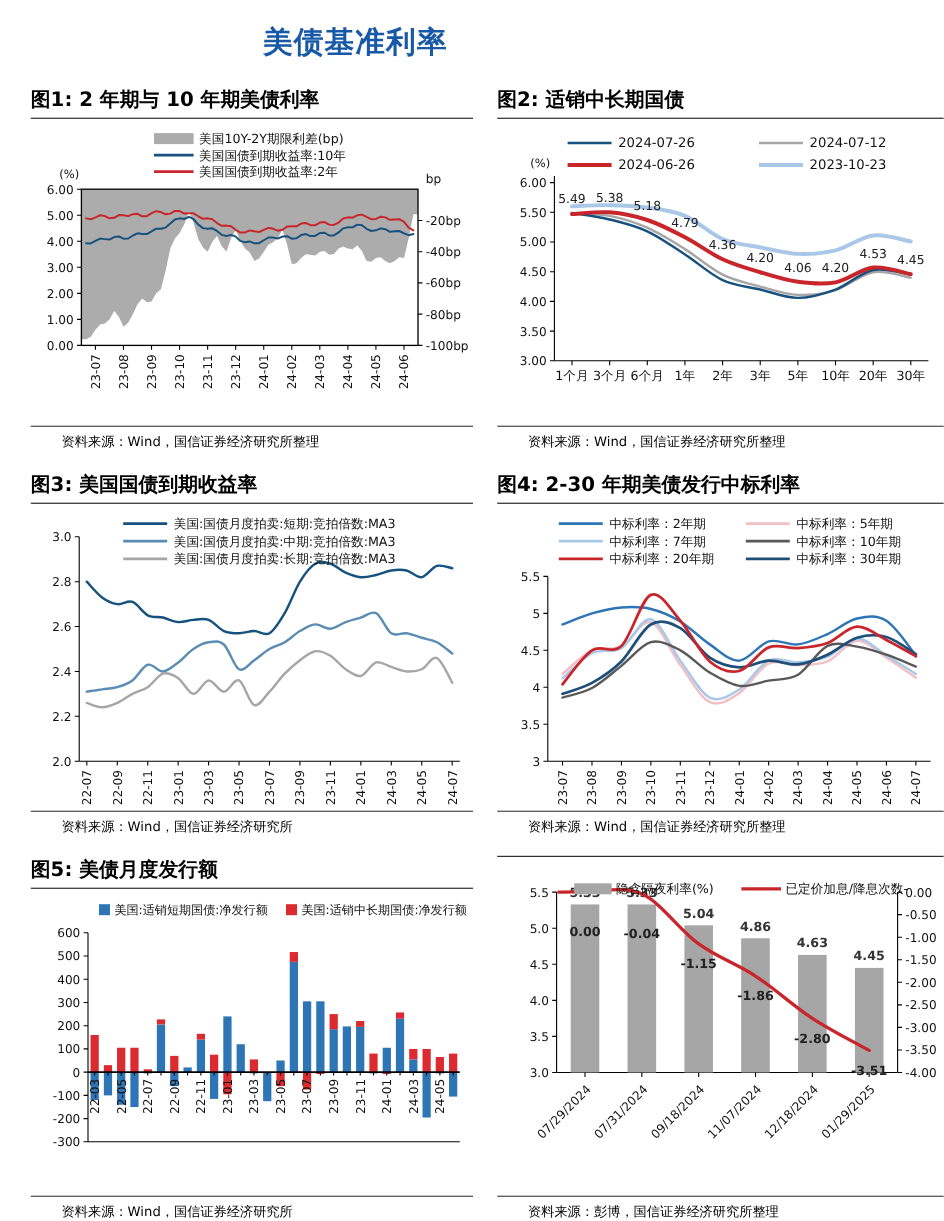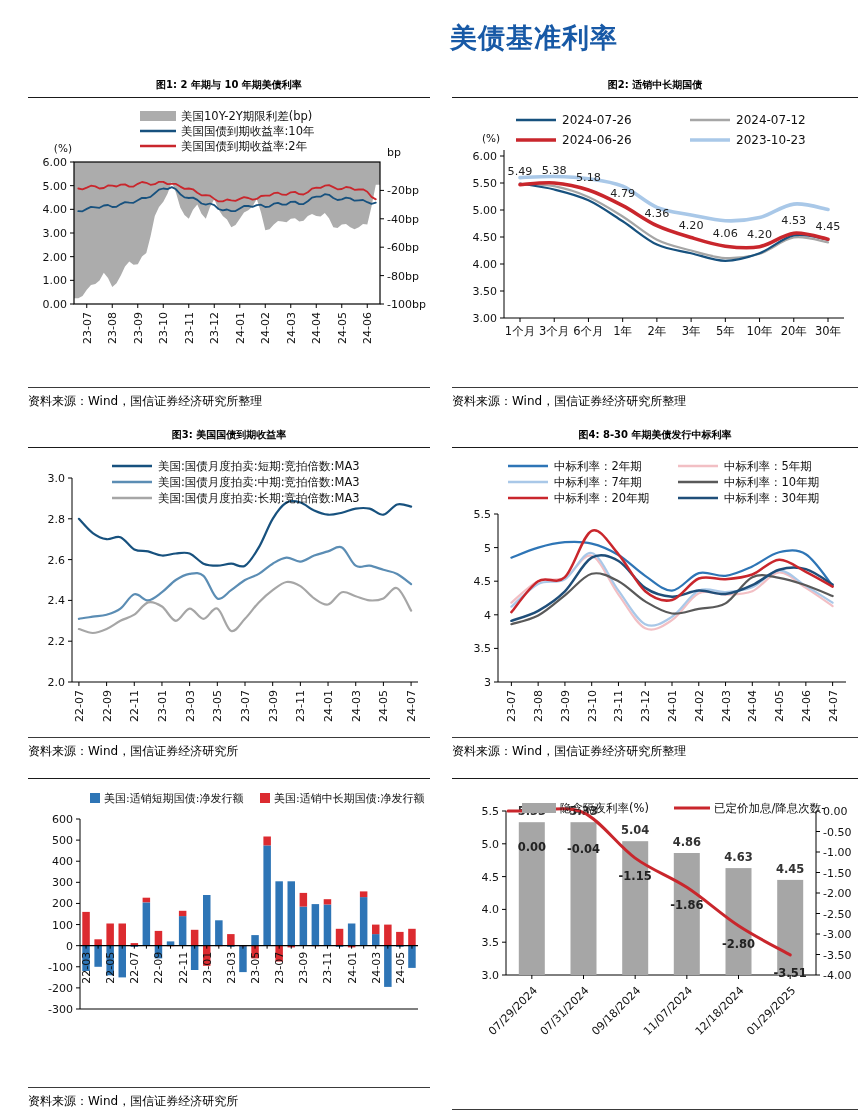--- a/index.html
+++ b/index.html
@@ -1,25 +1,25 @@
 <!DOCTYPE html>
 <html><head>
 <meta charset="utf-8">
 <style>
   html,body{margin:0;padding:0;background:#fff;}
   body{width:858px;height:1110px;color:#000;font-family:"DejaVu Sans","Liberation Sans",sans-serif;overflow:hidden;}
   .page{padding:8px 0 0 28px;}
-  .page-title{width:590px;text-align:right;font-size:27px;font-weight:bold;color:#1759A6;margin:12px 0 22px;letter-spacing:1px;}
+  .page-title{width:590px;text-align:center;font-size:27px;font-weight:bold;color:#1759A6;margin:12px 0 22px;letter-spacing:1px;}
   .grid{display:grid;grid-template-columns:402px 406px;column-gap:22px;row-gap:18px;}
   .fig{height:332px;display:flex;flex-direction:column;}
-  .fig-title{font-size:10px;font-weight:600;padding:0 0 5px;text-align:center;}
+  .fig-title{font-size:18px;font-weight:600;padding:0 0 5px;}
   .rule-top{border-top:1.5px solid #1a1a1a;height:0;}
   .fig-chart{flex:1;padding-top:8px;overflow:hidden;}
   .rule-bottom{border-top:1px solid #3a3a3a;height:0;}
-  .fig-source{font-size:12px;padding-top:5px;}
+  .fig-source{font-size:12px;padding-top:5px;margin-left:28px;}
   svg text{font-family:"DejaVu Sans","Liberation Sans",sans-serif;}
 </style>
 </head>
 <body>
 
 <div class="page">
   <h1 class="page-title" style="color: rgb(23, 89, 166);">美债基准利率</h1>
   <div class="grid">
 
     <section class="fig">
@@ -217,21 +217,21 @@
             <text x="130" y="30" font-size="11.5" fill="#111">美国:国债月度拍卖:中期:竞拍倍数:MA3</text>
             <line x1="84" y1="42" x2="124" y2="42" stroke="#A6A6A6" stroke-width="2.5"></line>
             <text x="130" y="46" font-size="11.5" fill="#111">美国:国债月度拍卖:长期:竞拍倍数:MA3</text>
           </svg>
       </div>
       <div class="rule-bottom"></div>
       <div class="fig-source">资料来源：Wind，国信证券经济研究所</div>
     </section>
 
     <section class="fig">
-      <div class="fig-title">图4: 8-30 年期美债发行中标利率</div>
+      <div class="fig-title">图4: 2-30 年期美债发行中标利率</div>
       <div class="rule-top"></div>
       <div class="fig-chart">
         <svg id="fig4" width="406" height="268" viewBox="0 0 406 268">
             <line x1="46" y1="58" x2="46" y2="226" stroke="#000" stroke-width="1"></line>
             <line x1="46" y1="226" x2="394" y2="226" stroke="#000" stroke-width="1"></line>
             <line x1="42" y1="58" x2="46" y2="58" stroke="#000" stroke-width="1"></line>
             <text x="39" y="62" font-size="11" fill="#111" text-anchor="end">5.5</text>
             <line x1="42" y1="91.6" x2="46" y2="91.6" stroke="#000" stroke-width="1"></line>
             <text x="39" y="95.6" font-size="11" fill="#111" text-anchor="end">5</text>
             <line x1="42" y1="125.2" x2="46" y2="125.2" stroke="#000" stroke-width="1"></line>
@@ -286,20 +286,21 @@
             <text x="102" y="46" font-size="11.5" fill="#111">中标利率：20年期</text>
             <line x1="226" y1="42" x2="266" y2="42" stroke="#1F4E79" stroke-width="2.5"></line>
             <text x="272" y="46" font-size="11.5" fill="#111">中标利率：30年期</text>
           </svg>
       </div>
       <div class="rule-bottom"></div>
       <div class="fig-source">资料来源：Wind，国信证券经济研究所整理</div>
     </section>
 
     <section class="fig">
+      <div class="fig-title">图5: 美债月度发行额</div>
       <div class="rule-top"></div>
       <div class="fig-chart">
         <svg id="fig5" width="402" height="256" viewBox="0 0 402 256">
             <line x1="52" y1="32" x2="52" y2="222" stroke="#000" stroke-width="1"></line>
             <line x1="52" y1="222" x2="390" y2="222" stroke="#000" stroke-width="1"></line>
             <line x1="48" y1="32.000000000000014" x2="52" y2="32.000000000000014" stroke="#000" stroke-width="1"></line>
             <text x="45" y="36.000000000000014" font-size="11" fill="#111" text-anchor="end">600</text>
             <line x1="48" y1="53.11111111111113" x2="52" y2="53.11111111111113" stroke="#000" stroke-width="1"></line>
             <text x="45" y="57.11111111111113" font-size="11" fill="#111" text-anchor="end">500</text>
             <line x1="48" y1="74.22222222222224" x2="52" y2="74.22222222222224" stroke="#000" stroke-width="1"></line>
@@ -495,16 +496,17 @@
             <text x="292.5" y="204" font-size="11" fill="#111" text-anchor="end" transform="rotate(-45 292.5 204)">12/18/2024</text>
             <line x1="338.16666666666663" y1="188" x2="338.16666666666663" y2="192" stroke="#000" stroke-width="1"></line>
             <text x="344.16666666666663" y="204" font-size="11" fill="#111" text-anchor="end" transform="rotate(-45 344.16666666666663 204)">01/29/2025</text>
             <rect x="70" y="16" width="34" height="10" fill="#A6A6A6"></rect>
             <text x="108" y="25" font-size="11.5" fill="#111">隐含隔夜利率(%)</text>
             <line x1="222" y1="21" x2="258" y2="21" stroke="#C9262C" stroke-width="3"></line>
             <text x="262" y="25" font-size="11.5" fill="#111">已定价加息/降息次数-</text>
           </svg>
       </div>
       <div class="rule-bottom"></div>
+      <div class="fig-source">资料来源：彭博，国信证券经济研究所整理</div>
     </section>
 
   </div>
 </div>
 
 </body></html>

